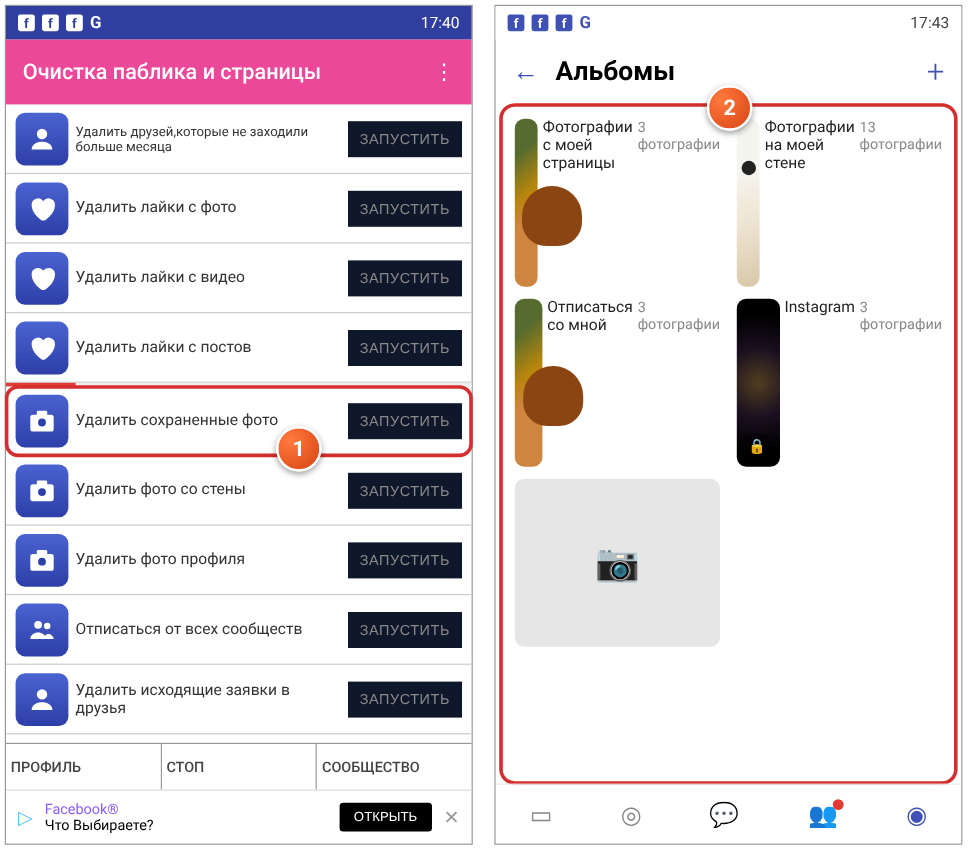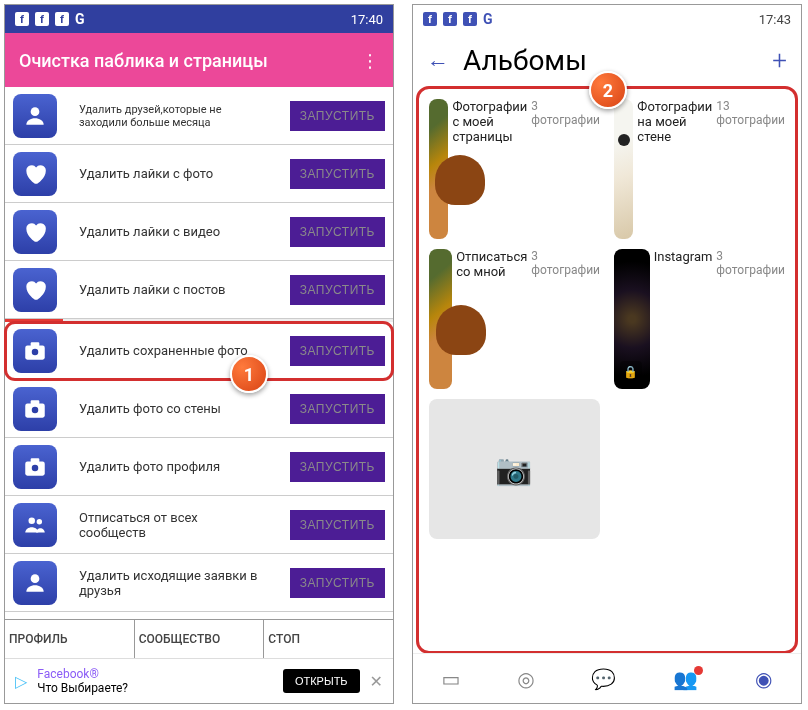--- a/index.html
+++ b/index.html
@@ -16,45 +16,45 @@
 .statusbar.light .fb-icon { background: #3f51b5; color: #fff; }
 .g-icon { font-weight: bold; font-size: 14px; }
 
 
 .toolbar { height: 54px; background: #ec4899; color: #fff; display: flex; align-items: center; padding: 0 14px; justify-content: space-between; }
 .toolbar-title { font-size: 18px; font-weight: 500; }
 .kebab { font-size: 18px; }
 
 
 .list { flex: 1; }
-.row { display: flex; align-items: center; padding: 6px 8px; border-bottom: 1px solid #ccc; gap: 22px; min-height: 58px; }
+.row { display: flex; align-items: center; padding: 6px 8px; border-bottom: 1px solid #ccc; gap: 6px; min-height: 58px; }
 .row-icon { width: 44px; height: 44px; background: linear-gradient(180deg,#4a63d0,#2d3fa8); border-radius: 8px; display: flex; align-items: center; justify-content: center; color: #fff; flex-shrink: 0; }
 .row-label { flex: 1; font-size: 13px; color: #333; }
 .row-small { font-size: 11px; }
-.run-btn { background: #4c1d95; color: #8a8a8a; border: none; padding: 8px 10px; font-size: 12px; letter-spacing: 0.5px; }
+.run-btn { background: #0f172a; color: #8a8a8a; border: none; padding: 8px 10px; font-size: 12px; letter-spacing: 0.5px; }
 .row.selected { outline: 3px solid #d32f2f; border-radius: 10px; outline-offset: -2px; }
 .progress { height: 3px; background: #eee; }
 .progress-fill { width: 15%; height: 100%; background: #e53935; }
 
 
 .tabs { display: flex; border-top: 1px solid #999; }
 .tab { flex: 1; text-align: left; padding: 12px 4px; font-size: 12px; font-weight: 500; border-right: 1px solid #999; color: #444; }
 .tab:last-child { border-right: none; }
 
 
 .ad { display: flex; align-items: center; padding: 8px 10px; gap: 10px; border-top: 1px solid #ddd; }
 .ad-label { color: #8b5cf6; font-size: 12px; }
 .ad-text { flex: 1; font-size: 12px; }
 .ad-open { background: #000; color: #fff; border: none; padding: 6px 12px; font-size: 11px; border-radius: 3px; }
 .ad-close { color: #999; }
 
 
 .header2 { height: 54px; display: flex; align-items: center; padding: 0 14px; gap: 14px; }
 .back { color: #3f51b5; font-size: 22px; }
-.title2 { font-size: 28px; font-weight: 400; flex: 1; }
+.title2 { font-size: 22px; font-weight: 700; flex: 1; }
 .plus { color: #3f51b5; font-size: 26px; font-weight: 300; }
 
 
 .albums { flex: 1; padding: 10px; display: grid; grid-template-columns: 1fr 1fr; gap: 10px 14px; outline: 3px solid #d32f2f; border-radius: 10px; margin: 2px 6px; align-content: start; }
 .album { display: flex; flex-direction: row; gap: 4px; }
 .thumb { width: 100%; height: 140px; border-radius: 8px; position: relative; }
 .thumb.dog { background: linear-gradient(140deg,#556b2f 20%,#b8860b 45%,#cd853f 60%); }
 .thumb.dog::after { content:""; position:absolute; left:30%; top:40%; width:50px; height:50px; background:#8b4513; border-radius:50% 50% 40% 40%; }
 .thumb.fox { background: linear-gradient(160deg,#f5f5f0 30%,#f0e8d8 55%,#d8c8a8); }
 .thumb.fox::after { content:""; position:absolute; right:20%; top:25%; width:12px; height:12px; background:#222; border-radius:50%; }
@@ -186,22 +186,22 @@
               <circle cx="12" cy="8" r="4"></circle>
               <path d="M4 20c0-4 4-6 8-6s8 2 8 6z"></path>
             </svg>
           </div>
         <span class="row-label">Удалить исходящие заявки в друзья</span>
         <button class="run-btn">ЗАПУСТИТЬ</button>
       </div>
     </div>
     <div class="tabs">
       <div class="tab">ПРОФИЛЬ</div>
+      <div class="tab">СТОП</div>
       <div class="tab">СООБЩЕСТВО</div>
-      <div class="tab">СТОП</div>
     </div>
     <div class="ad">
       <span style="color:#4fc3f7;">▷</span>
       <div class="ad-text">
         <div class="ad-label">Facebook®</div>
         <div>Что Выбираете?</div>
       </div>
       <button class="ad-open">ОТКРЫТЬ</button>
       <span class="ad-close">✕</span>
     </div>

